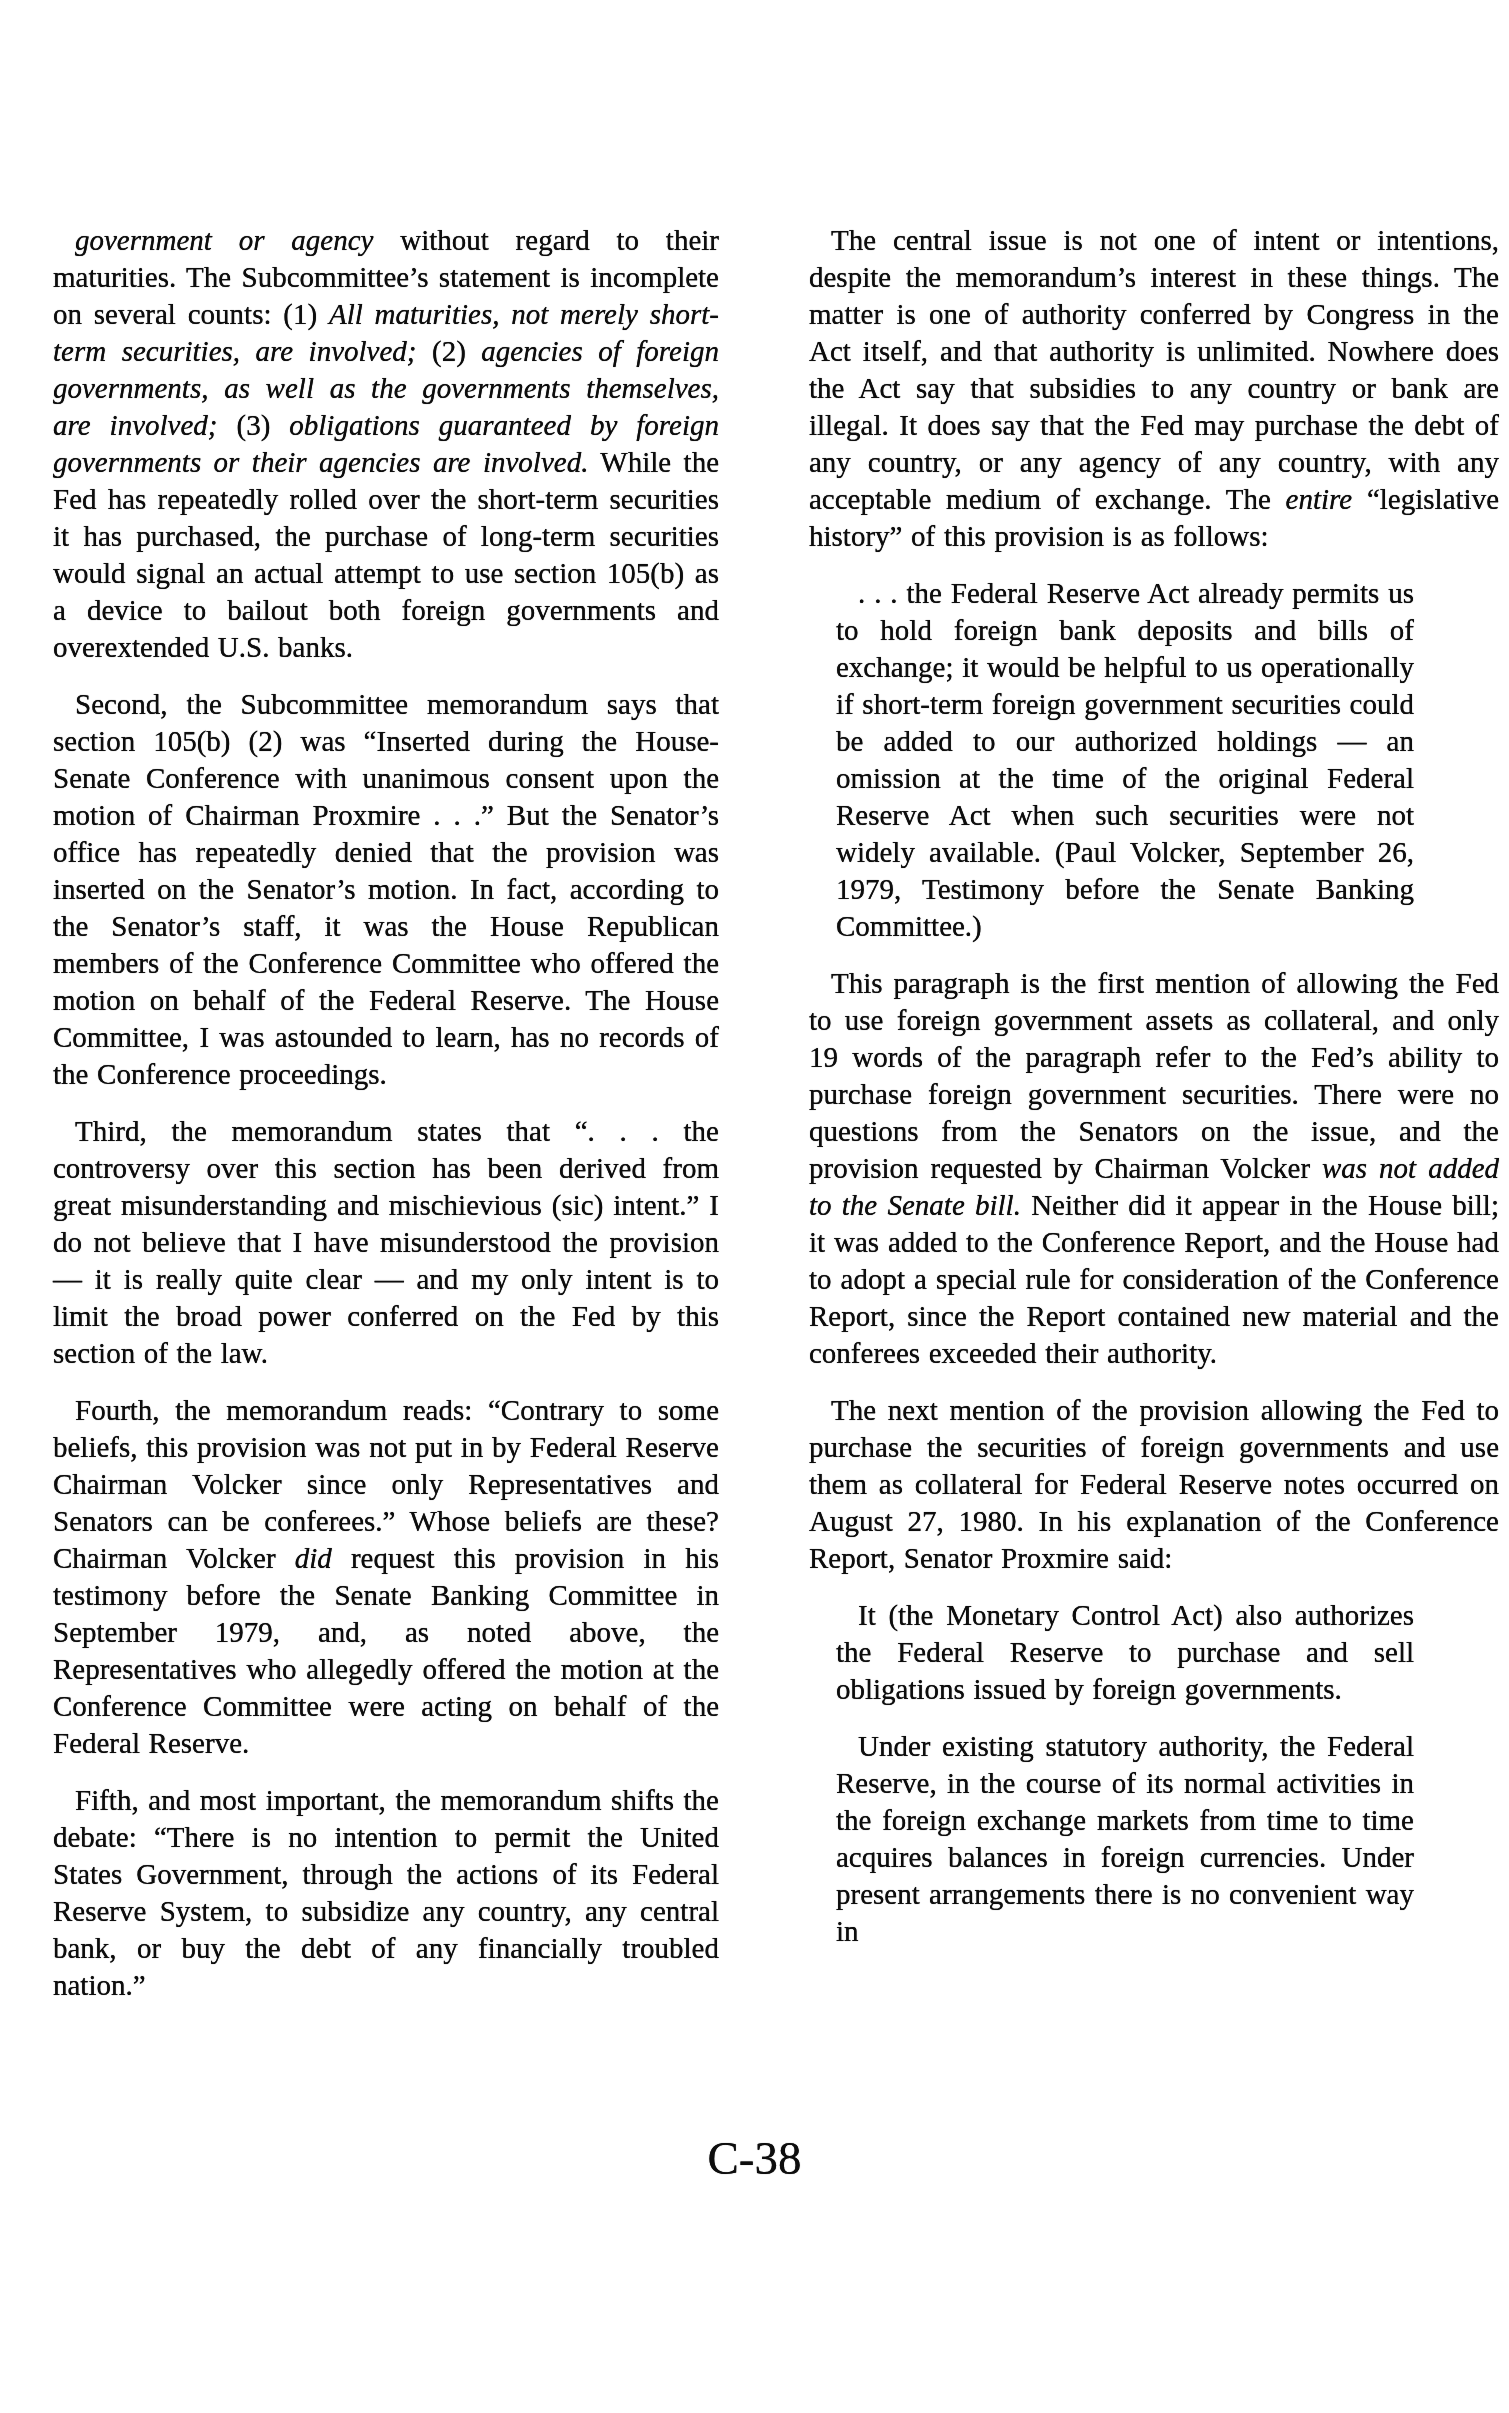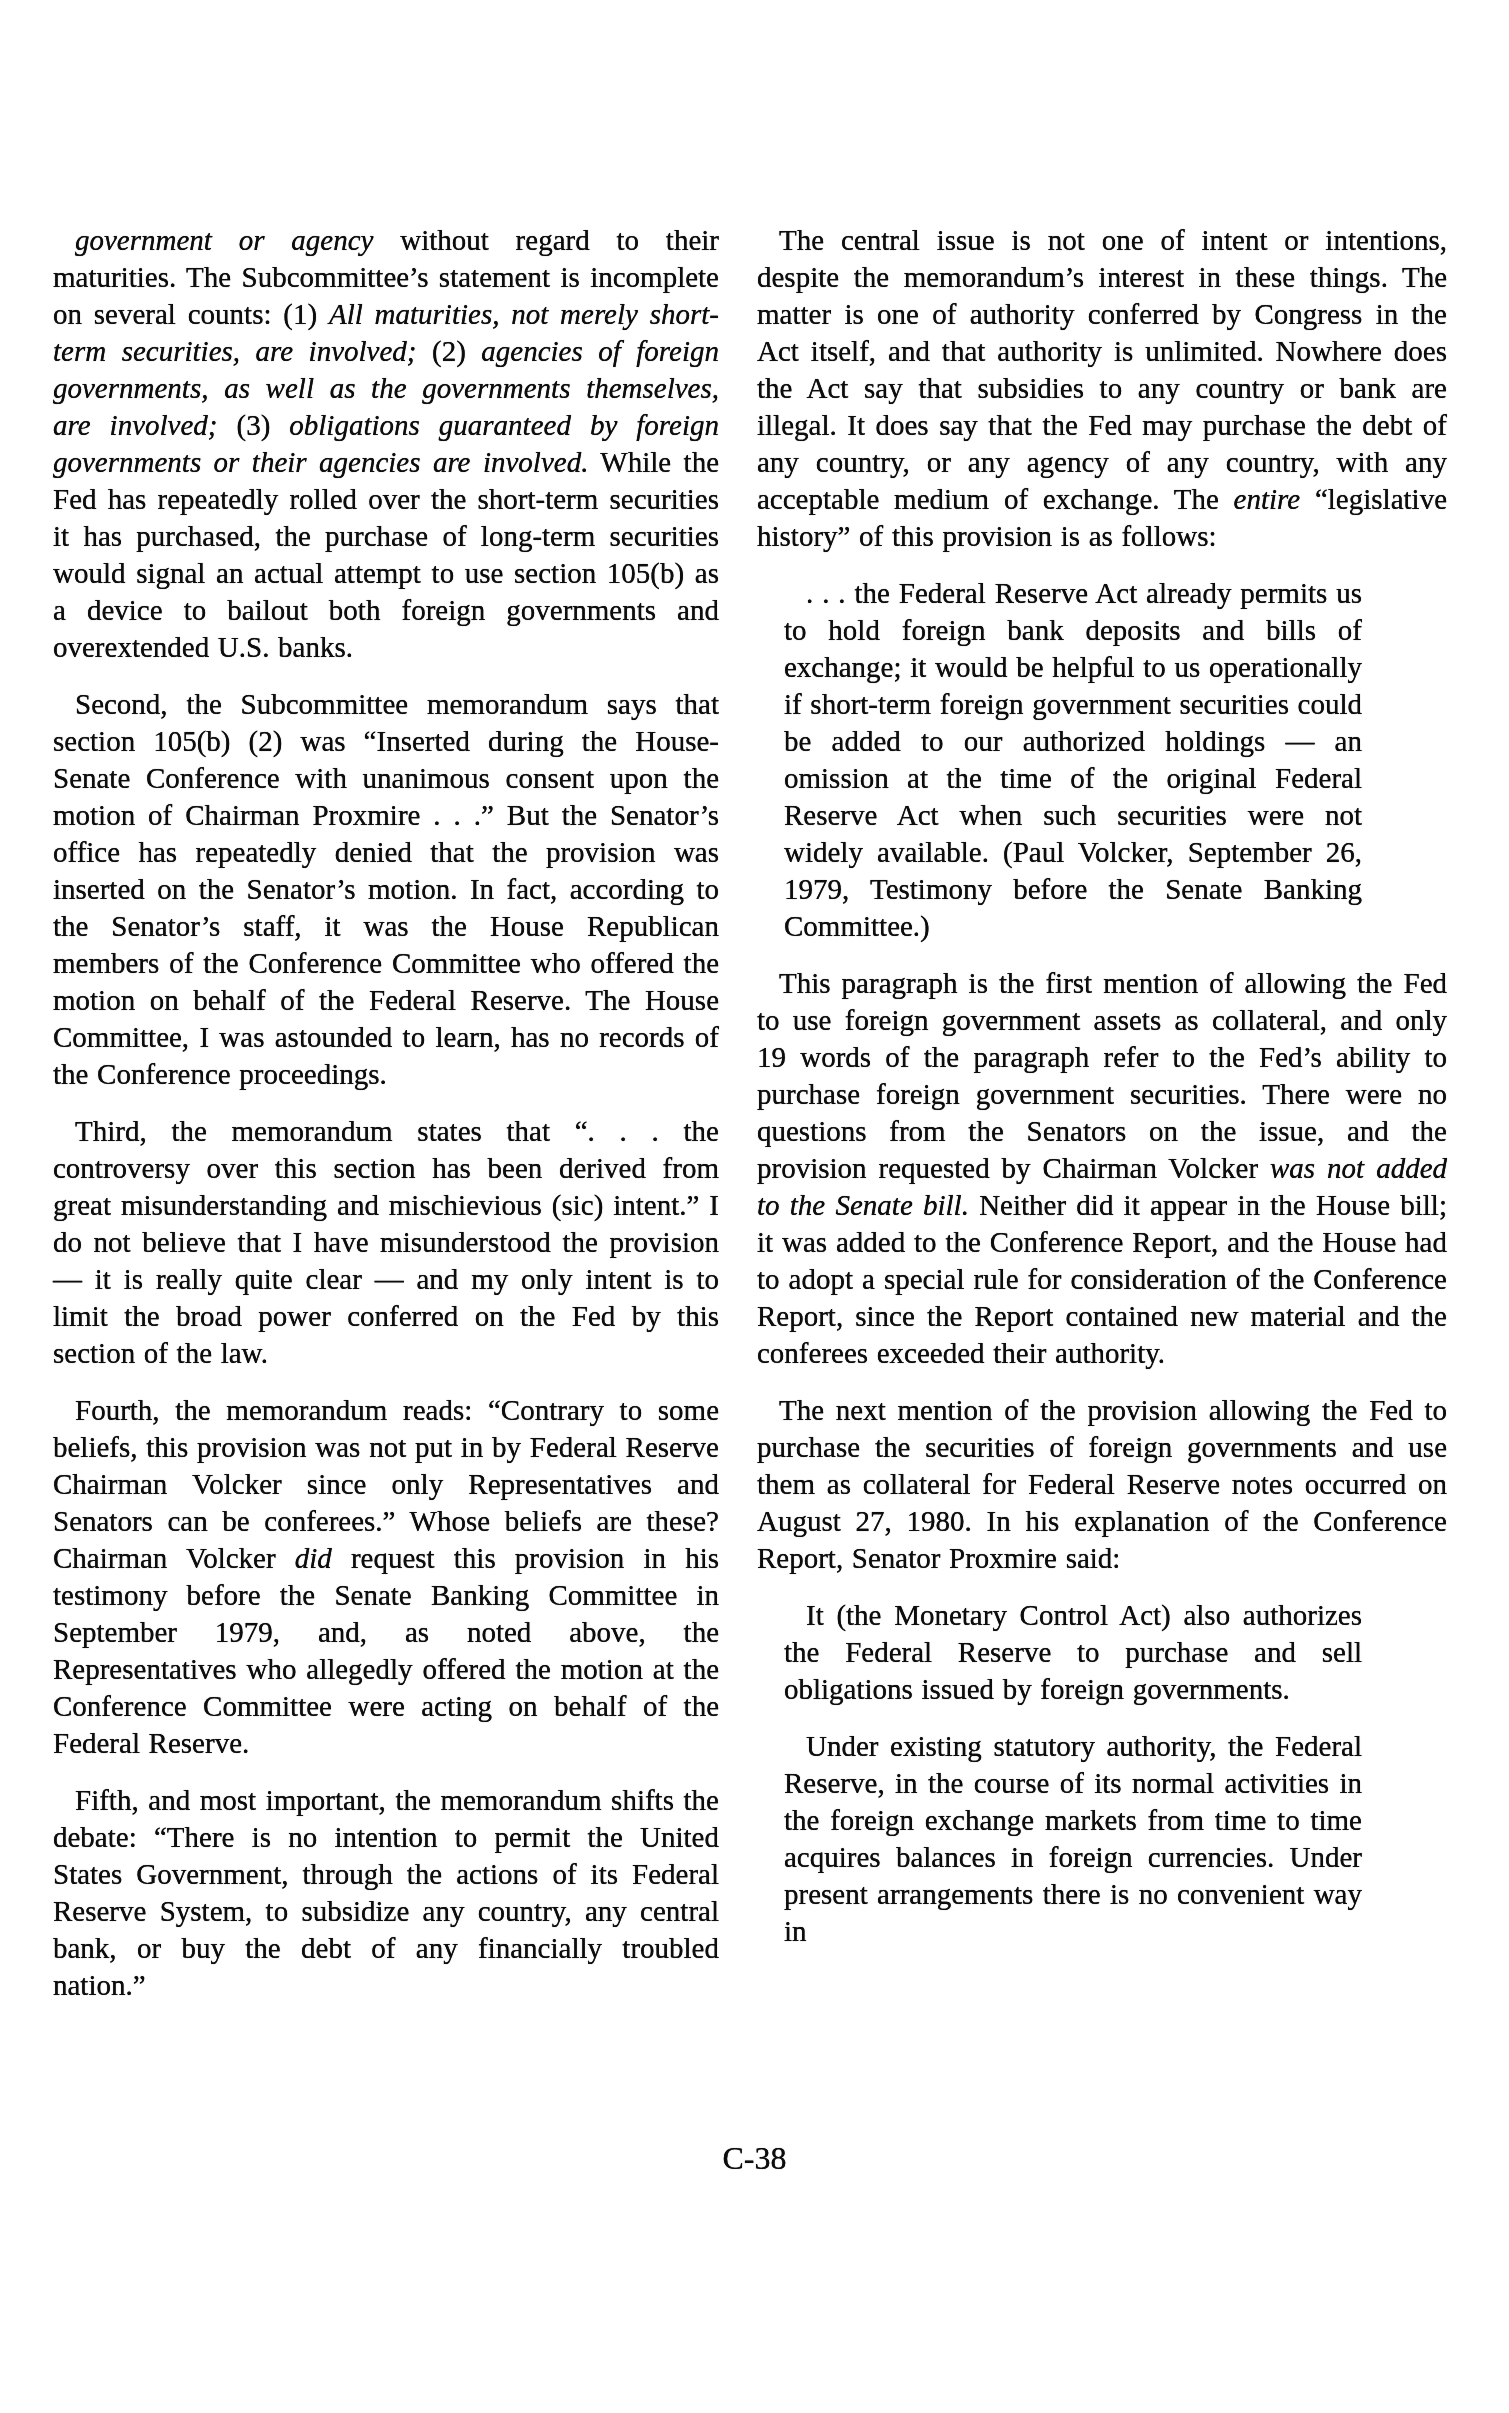--- a/index.html
+++ b/index.html
@@ -10,21 +10,21 @@
     background: #ffffff;
     overflow: hidden;
     font-family: "Liberation Serif", serif;
     color: #0d0d0d;
   }
   .cols {
     position: absolute;
     top: 222px;
     left: 53px;
     display: flex;
-    gap: 38px;
+    gap: 90px;
   }
   .col { display: block; }
   .col-left  { width: 666px; }
   .col-right { width: 690px; }
   .para {
     margin: 0;
     font-size: 29px;
     line-height: 37px;
     text-align: justify;
     text-indent: 22px;
@@ -37,21 +37,21 @@
     margin-right: 85px;
     font-family: Liberation Serif, serif;
   }
   .it { font-style: italic; }
   .footer {
     position: absolute;
     top: 2136px;
     left: 0;
     width: 100%;
     text-align: center;
-    font-size: 32px;
+    font-size: 47px;
     line-height: 44px;
     text-shadow: 0 0 0.7px #000;
   }
 </style>
 </head>
 <body>
 
 <div class="page">
   <div class="cols">
     <div class="col col-left">

